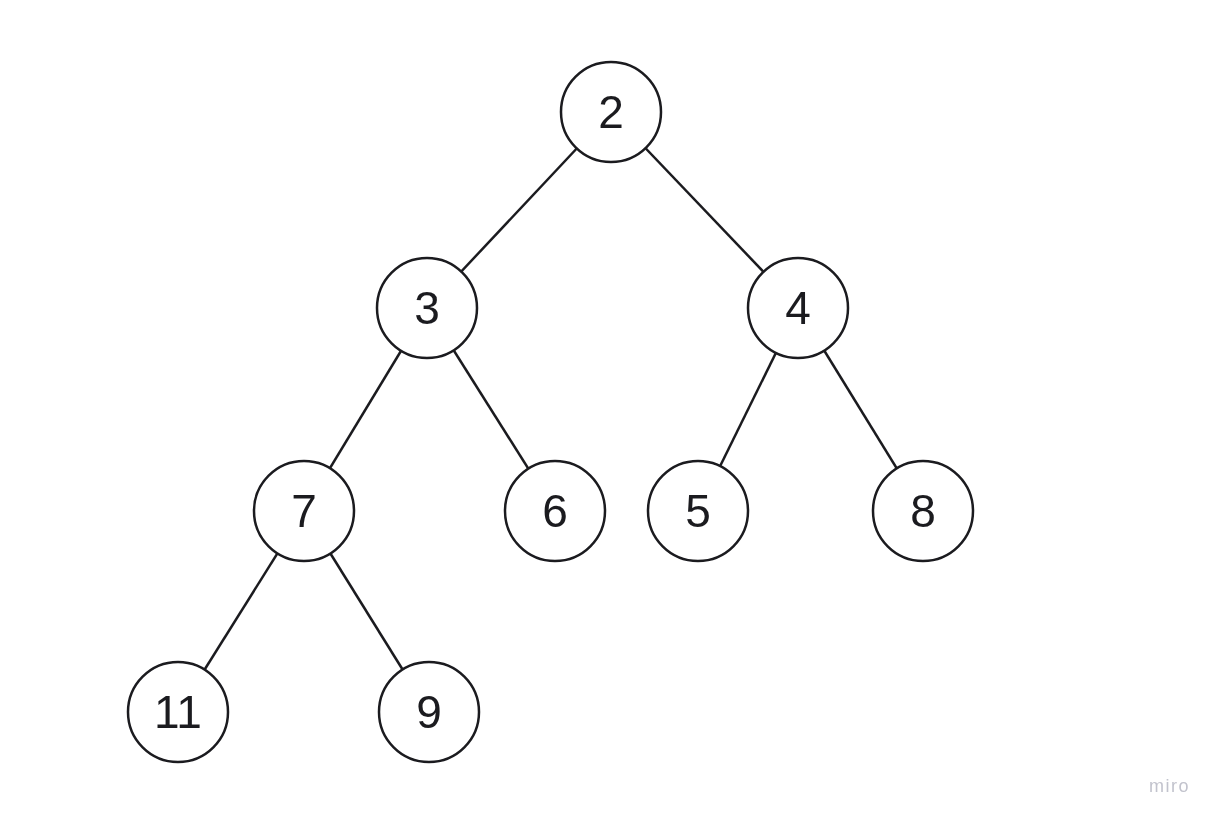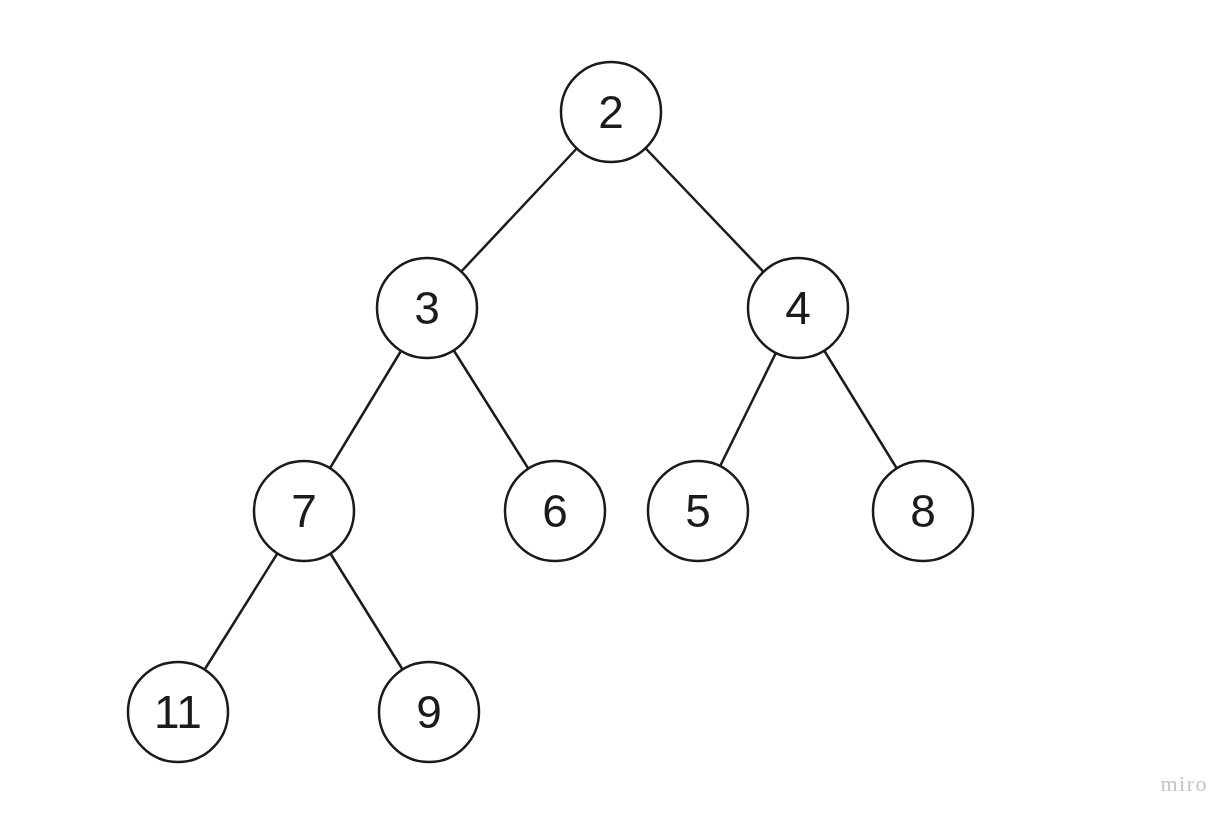--- a/index.html
+++ b/index.html
@@ -15,25 +15,25 @@
     font-family: "Liberation Sans", sans-serif;
   }
   #board {
     position: absolute;
     top: 0;
     left: 0;
     display: block;
   }
   #watermark {
     position: absolute;
-    right: 9px;
+    right: 27px;
     bottom: 24px;
-    font-size: 22px;
+    font-size: 18px;
     letter-spacing: 1.5px;
-    font-family: Liberation Serif, serif;
+    font-family: Liberation Sans, sans-serif;
     user-select: none;
   }
 </style>
 </head>
 <body>
 
 <svg id="board" width="1217" height="821" viewBox="0 0 1217 821" xmlns="http://www.w3.org/2000/svg">
   <g id="edges">
       <line x1="611" y1="112" x2="427" y2="308" stroke="#1b1b1f" stroke-width="2.5"></line>
       <line x1="611" y1="112" x2="798" y2="308" stroke="#1b1b1f" stroke-width="2.5"></line>

